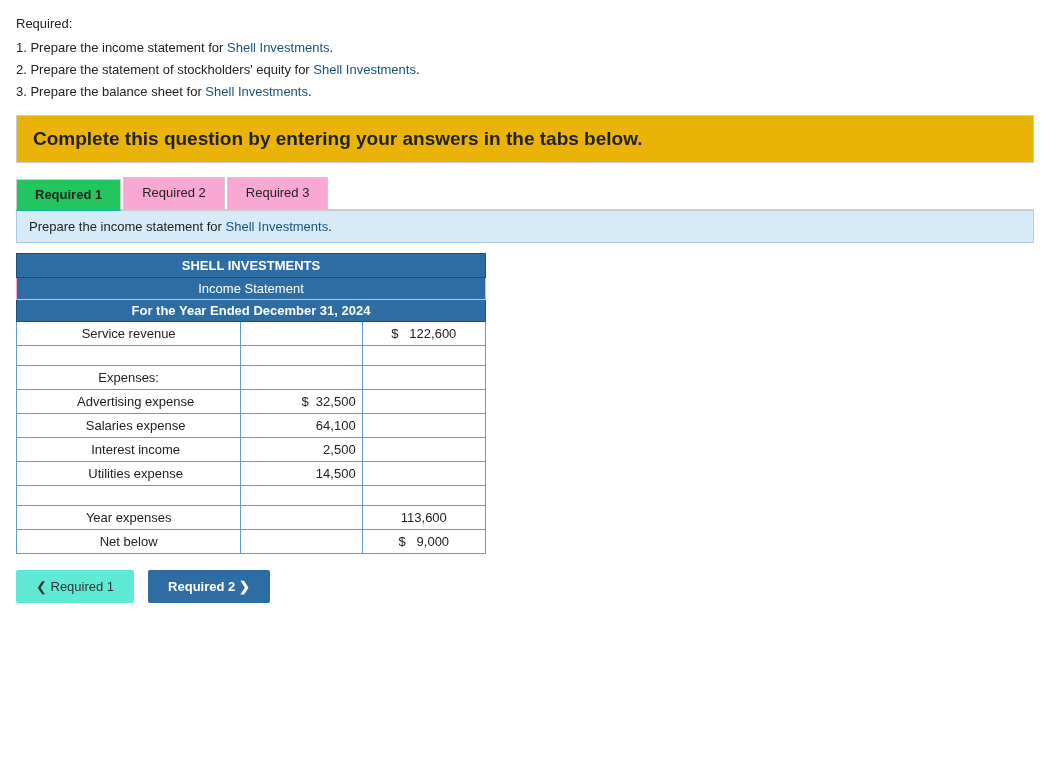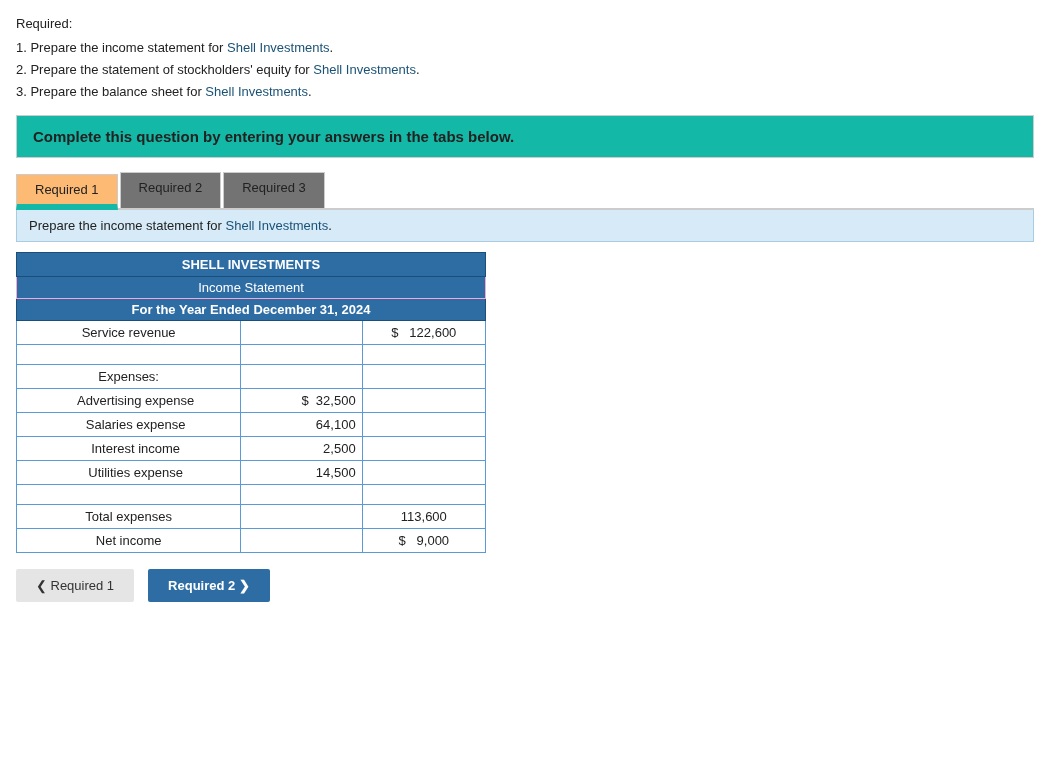--- a/index.html
+++ b/index.html
@@ -16,50 +16,50 @@
       margin-bottom: 6px;
     }
     .instructions {
       margin-bottom: 12px;
       line-height: 1.7;
     }
     .instructions span.blue-link {
       color: #1a5276;
     }
     .complete-box {
-      background: #14b8a6;
+      background: #eab308;
       border: 1px solid #ccc;
       padding: 12px 16px;
       font-weight: bold;
       margin-bottom: 12px;
-      font-size: 15px;
+      font-size: 19px;
     }
     .tabs-container {
       display: flex;
       border-bottom: 2px solid #ccc;
       margin-top: 14px;
     }
     .tab {
       padding: 7px 18px;
       border: 1px solid #ccc;
       border-bottom: none;
       background: #fff;
       cursor: pointer;
       font-size: 13px;
       margin-right: 2px;
     }
     .tab.active {
-      background: #fdba74;
-      font-weight: normal;
-      border-bottom: 6px solid #14b8a6;
+      background: #22c55e;
+      font-weight: bold;
+      border-bottom: 2px solid #14b8a6;
       position: relative;
       top: 2px;
     }
     .tab:not(.active) {
-      background: #737373;
+      background: #f9a8d4;
     }
     .instruction-bar {
       background: #d6eaf8;
       border: 1px solid #a9cce3;
       padding: 8px 12px;
       margin-top: 0;
       font-size: 13px;
       border-top: none;
     }
     .instruction-bar span.blue-link {
@@ -124,21 +124,21 @@
     .income-table .indented {
       padding-left: 20px !important;
     }
     .footer-buttons {
       display: flex;
       gap: 14px;
       margin-top: 16px;
       align-items: center;
     }
     .btn-prev {
-      background: #e5e5e5;
+      background: #5eead4;
       color: #333;
       border: none;
       padding: 9px 20px;
       font-size: 13px;
       cursor: pointer;
       border-radius: 2px;
     }
     .btn-next {
       background: #2e6da4;
       color: #fff;
@@ -230,27 +230,27 @@
         <td class="right-col"></td>
       </tr>
 
       <tr class="empty-row">
         <td class="label-col"></td>
         <td class="mid-col"></td>
         <td class="right-col"></td>
       </tr>
 
       <tr class="data-row">
-        <td class="label-col">Total expenses</td>
+        <td class="label-col">Year expenses</td>
         <td class="mid-col"></td>
         <td class="right-col">113,600</td>
       </tr>
 
       <tr class="data-row">
-        <td class="label-col">Net income</td>
+        <td class="label-col">Net below</td>
         <td class="mid-col"></td>
         <td class="right-col">$ &nbsp;&nbsp;9,000</td>
       </tr>
     </tbody>
   </table>
 </div>
 
 <div class="footer-buttons">
   <button class="btn-prev">❮  Required 1</button>
   <button class="btn-next">Required 2  ❯</button>

